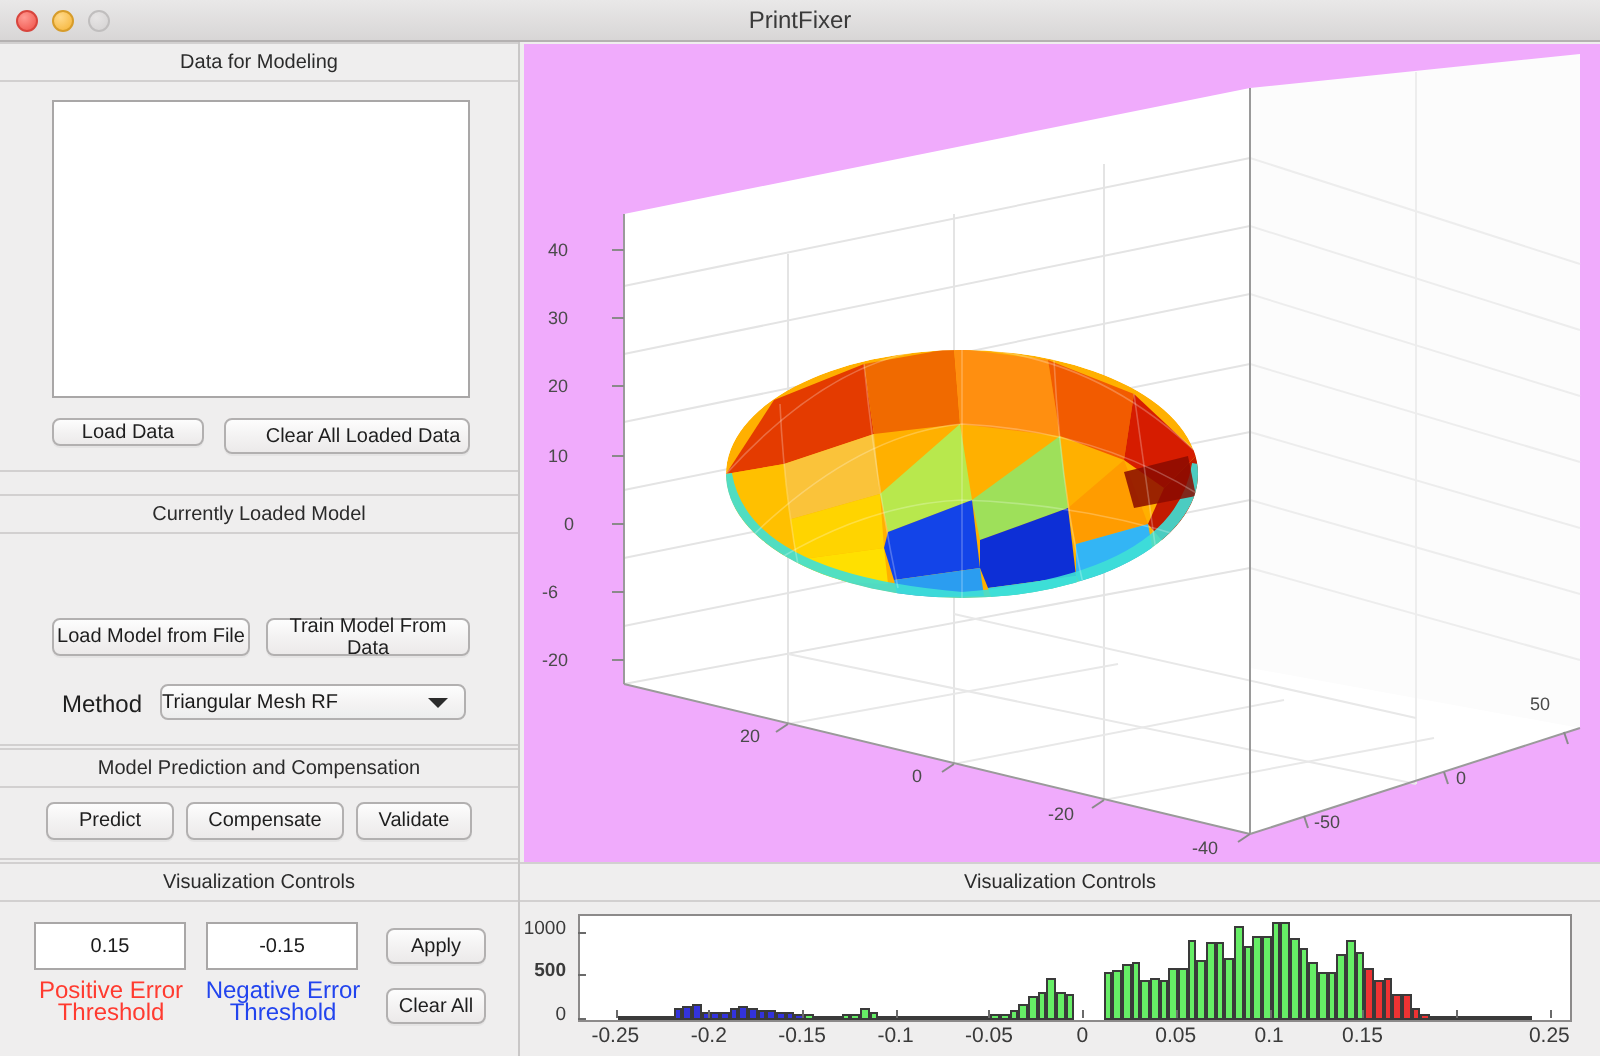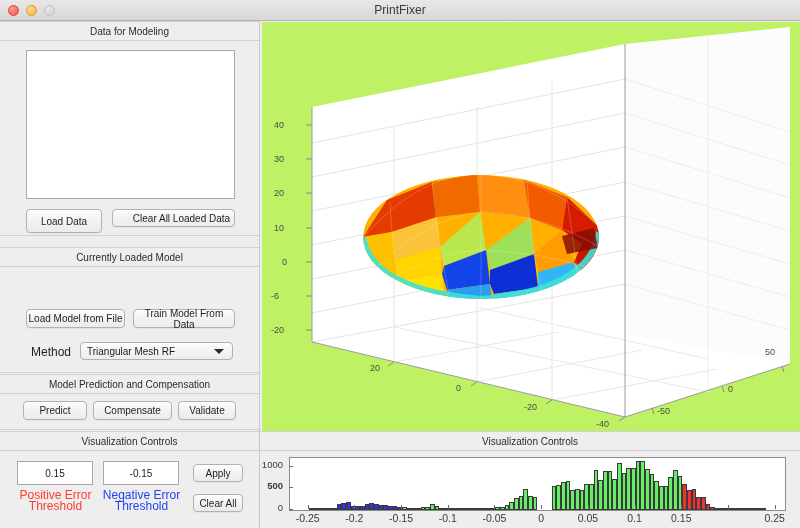--- a/index.html
+++ b/index.html
@@ -73,30 +73,29 @@
   
   .lbl{position:absolute;font-size:12px;color:#1e1e1e;}
   .lbl.c{text-align:center;}
 
   
   .popup{
     position:absolute;box-sizing:border-box;
     background:linear-gradient(to bottom,#fdfdfd 0%,#f4f3f3 55%,#ededed 100%);
     border:1px solid #b2b0b0;border-radius:4px;
     font-size:10px;color:#1a1a1a;display:flex;align-items:center;
-    padding-left:6px;
   }
   .popup .arrow{
     position:absolute;right:8px;top:50%;margin-top:-2px;
     width:0;height:0;border-left:5px solid transparent;border-right:5px solid transparent;
     border-top:5px solid #2b2b2b;
   }
 
   
-  .axes3d{position:absolute;left:262px;top:22px;width:538px;height:410px;background:#bef264;overflow:hidden;}
+  .axes3d{position:absolute;left:262px;top:22px;width:538px;height:410px;background:#f0abfc;overflow:hidden;}
   .tick3{position:absolute;font-size:9px;color:#4a4a4a;white-space:nowrap;}
 
   
   .histpanel{position:absolute;left:260px;top:431px;width:540px;height:97px;background:#efeeee;}
   .histarea{position:absolute;left:289px;top:457px;width:497px;height:54px;background:#ffffff;border:1px solid #8c8a8a;box-sizing:border-box;}
   .hbar{position:absolute;bottom:0;box-sizing:border-box;border:1px solid #3a3a3a;}
   .hytick{position:absolute;font-size:9.5px;color:#3a3a3a;text-align:right;width:34px;}
   .hxtick{position:absolute;font-size:10.5px;color:#3a3a3a;text-align:center;}
   .hytickmark{position:absolute;width:4px;height:1px;background:#6a6a6a;}
   .hxtickmark{position:absolute;width:1px;height:4px;background:#6a6a6a;}
@@ -121,21 +120,21 @@
 
   <div class="panel" style="left:0;top:21px;width:259px;height:215px;">
     <div class="panel-rule top"></div>
     <div class="panel-title" style="top:3px;">Data for Modeling</div>
     <div class="panel-rule" style="top:19px;"></div>
     <div class="panel-rule bot"></div>
   </div>
 
   <div class="listbox" style="left:26px;top:50px;width:209px;height:149px;"></div>
 
-  <div class="btn" style="left:26px;top:209px;width:76px;height:24px;">Load Data</div>
+  <div class="btn" style="left:26px;top:209px;width:76px;height:14px;">Load Data</div>
 
   <div class="btn" style="left:112px;top:209px;width:123px;height:18px;padding-left:16px;">Clear All Loaded Data</div>
 
   <div class="panel" style="left:0;top:247px;width:259px;height:126px;">
     <div class="panel-rule top"></div>
     <div class="panel-title" style="top:3px;">Currently Loaded Model</div>
     <div class="panel-rule" style="top:19px;"></div>
     <div class="panel-rule bot"></div>
   </div>
 

